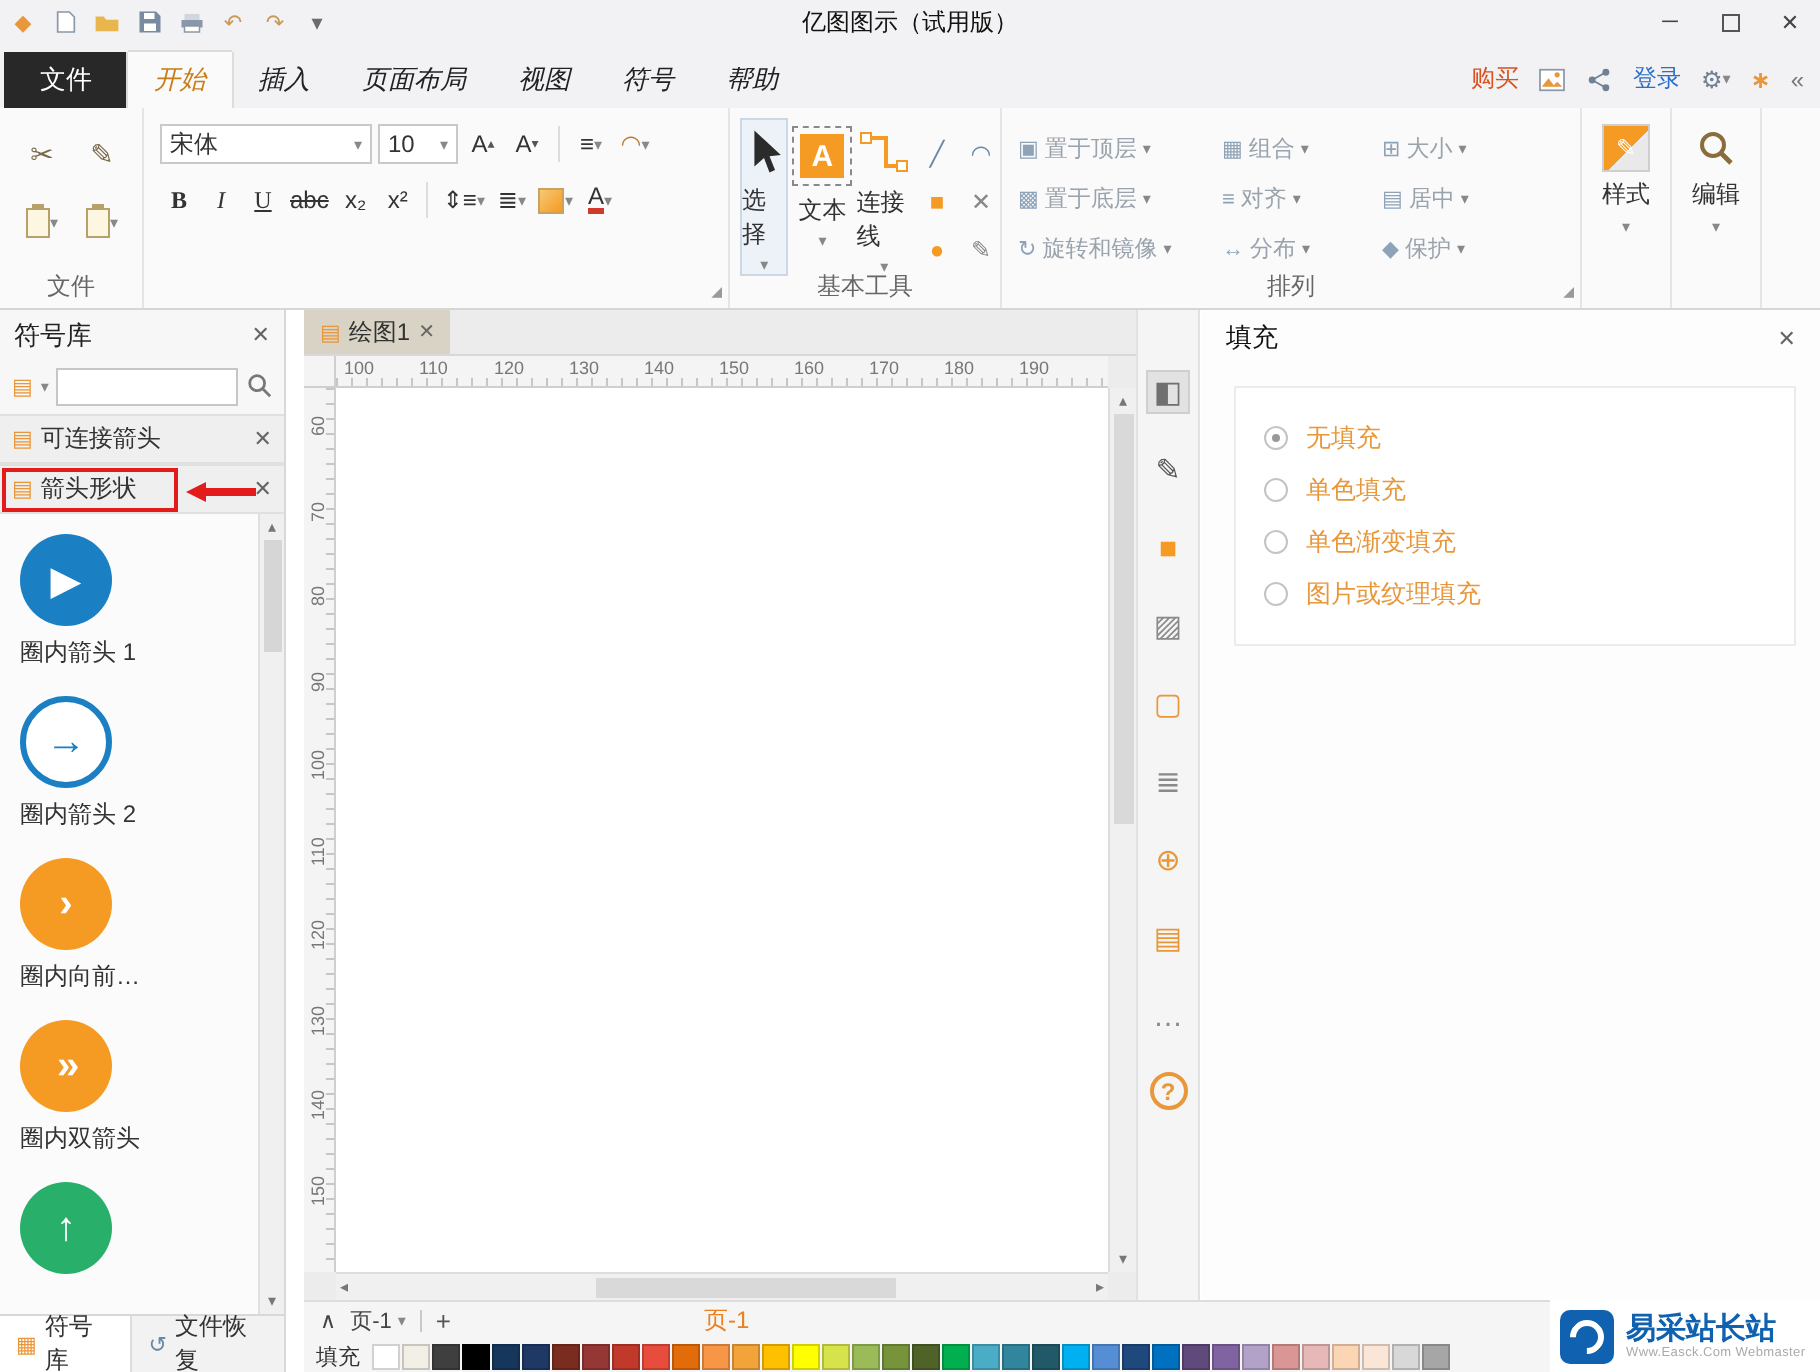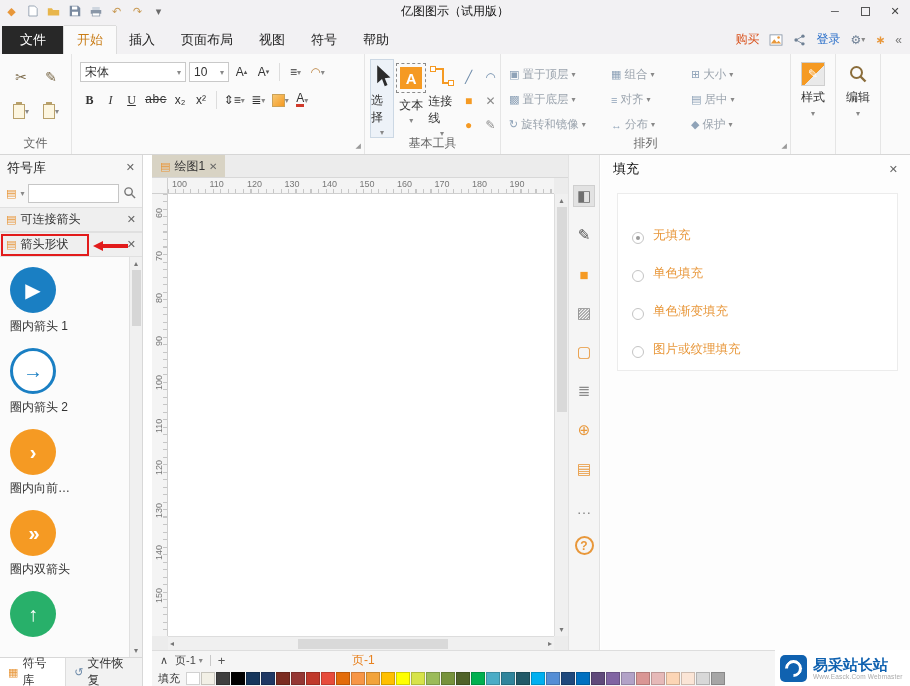--- a/index.html
+++ b/index.html
@@ -12,21 +12,21 @@
 .qicon { width:15px; height:16px; display:flex; align-items:center; justify-content:center; font-size:11px; color:#6b6b6b; }
 .title-text { position:absolute; left:0; right:0; top:0; height:22px; line-height:22px; text-align:center; font-size:12px; color:#111; }
 .win-controls { position:absolute; right:0; top:0; display:flex; z-index:2; }
 .win-btn { width:30px; height:22px; display:flex; align-items:center; justify-content:center; color:#444; font-size:11px; }
 .maxbox { width:9px; height:9px; border:1px solid #555; }
 
 
 .tabrow { position:absolute; top:22px; left:0; width:100%; height:32px; background:#f2f1f3; display:flex; align-items:flex-end; }
 .file-btn { width:62px; height:28px; margin-left:2px; background:#282828; color:#fff; font-size:13px; display:flex; align-items:center; justify-content:center; }
 .tabs { display:flex; height:28px; }
-.tab { padding:0 13px; line-height:28px; font-size:13px; color:#222; }
+.tab { padding:0 13px; line-height:28px; font-size:13px; color:#222;font-style:italic; }
 .tab.active { background:#fafafa; color:#c97d17; box-shadow:0 -1px 0 #dcdcdc,-1px 0 0 #dcdcdc,1px 0 0 #dcdcdc; }
 .tabrow-right { margin-left:auto; display:flex; align-items:center; gap:10px; padding:0 8px 6px 0; font-size:12px; }
 .buy { color:#d9531e; }
 .login { color:#2a6fc9; }
 .tr-ico { color:#6f8195; display:flex; align-items:center; }
 .orange { color:#e8973a; }
 
 
 .ribbon { position:absolute; top:54px; left:0; width:100%; height:101px; background:#fafafa; border-bottom:1px solid #d6d6d6; display:flex; }
 .rgroup { position:relative; height:100%; border-right:1px solid #e5e5e5; flex:none; }
@@ -41,21 +41,21 @@
 .clip::before { content:""; position:absolute; top:-3px; left:2px; width:6px; height:3px; background:#b8a06a; }
 
 .font-row1 { position:absolute; top:8px; left:8px; display:flex; gap:3px; align-items:center; }
 .combo { display:flex; align-items:center; justify-content:space-between; background:#fff; border:1px solid #c9c9c9; height:20px; font-size:12px; padding:0 4px; color:#333; }
 .combo.font{ width:106px; } .combo.size{ width:40px; }
 .font-row2 { position:absolute; top:36px; left:8px; display:flex; gap:2px; align-items:center; }
 .fbtn { min-width:19px; height:20px; display:flex; align-items:center; justify-content:center; font-size:12px; color:#333; padding:0 2px; }
 .b{ font-weight:bold; font-family:"Liberation Serif","DejaVu Serif",serif; }
 .i{ font-style:italic; font-family:"Liberation Serif","DejaVu Serif",serif; }
 .u{ text-decoration:underline; font-family:"Liberation Serif","DejaVu Serif",serif; }
-.strike{ text-decoration:line-through;font-family:Liberation Mono, monospace; }
+.strike{ text-decoration:line-through; }
 .vdiv { width:1px; height:18px; background:#ddd; margin:0 3px; }
 .hl-chip { width:13px; height:13px; background:linear-gradient(135deg,#f7c873,#f59a23); border:1px solid #caa25a; }
 .fc-a { border-bottom:3px solid #d03a2b; line-height:11px; font-size:12px; }
 .small-tri { font-size:7px; color:#555; }
 
 .tools-inner { display:flex; height:100%; padding:5px 2px 16px 5px; gap:2px; }
 .tool-big { width:34px; display:flex; flex-direction:column; align-items:center; gap:2px; padding-top:2px; }
 .tool-big.active { background:#edf2f8; border:1px solid #ccd8e4; }
 .tool-ico { height:34px; display:flex; align-items:center; justify-content:center; }
 .text-ico { width:30px; height:30px; border:1px dashed #8a8a8a; padding:3px; background:#f59a23; background-clip:content-box; color:#fff; font-weight:bold; font-size:15px; display:flex; align-items:center; justify-content:center; }
@@ -122,21 +122,21 @@
 
 .side-toolbar { position:absolute; left:568px; top:155px; width:32px; bottom:36px; background:#f5f5f5; border-left:1px solid #e2e2e2; border-right:1px solid #e2e2e2; display:flex; flex-direction:column; align-items:center; padding-top:30px; gap:17px; }
 .side-ico { width:22px; height:22px; display:flex; align-items:center; justify-content:center; font-size:15px; color:#8a8a8a; }
 .side-ico.active { background:#e2e2e2; border:1px solid #cfcfcf; }
 .side-ico.help { width:19px; height:19px; border:2px solid #e8973a; border-radius:50%; color:#e8973a; font-size:12px; font-weight:bold; }
 
 
 .right-panel { position:absolute; left:601px; top:155px; width:309px; bottom:36px; background:#fdfdfd; }
 .rp-header { height:28px; display:flex; align-items:center; padding:0 12px; font-size:13px; color:#111; }
 .rp-box { margin:10px 12px 0 16px; border:1px solid #ececec; background:#fff; padding:12px 0 12px 14px; }
-.fill-opt { display:flex; align-items:flex-end; gap:9px; height:26px;margin-top:12px; }
+.fill-opt { display:flex; align-items:center; gap:9px; height:26px; }
 .radio { width:12px; height:12px; border:1px solid #c4c4c4; border-radius:50%; position:relative; background:#fff; flex:none; }
 .radio.sel::after { content:""; position:absolute; inset:3px; border-radius:50%; background:#999; }
 .fill-label { color:#e8973a; font-size:12.5px; }
 
 
 .footer { position:absolute; left:152px; right:135px; bottom:0; height:36px; background:#f5f5f5; border-top:1px solid #ddd; }
 .page-row { height:18px; display:flex; align-items:center; gap:7px; padding-left:8px; font-size:11px; color:#444; position:relative; }
 .vsep { width:1px; height:11px; background:#c9c9c9; }
 .active-page { position:absolute; left:200px; color:#e8811e; font-size:12px; }
 .palette-row { height:18px; display:flex; align-items:center; padding-left:6px; }

